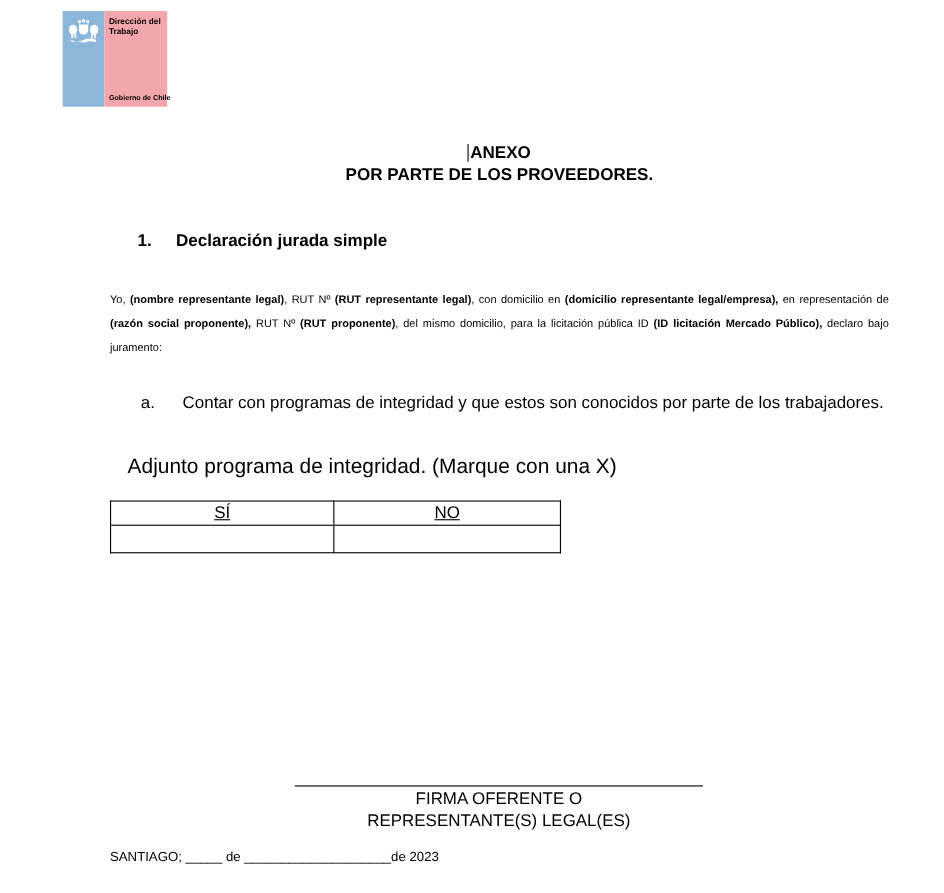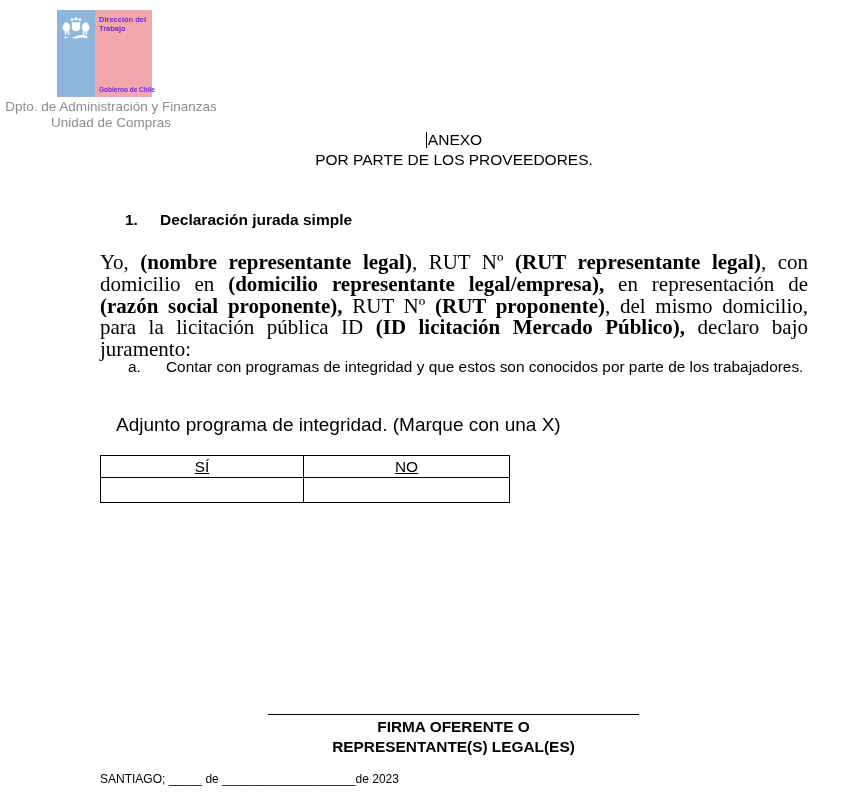--- a/index.html
+++ b/index.html
@@ -23,21 +23,21 @@
   .logo-blue {
     width: 38px; height: 100%;
     background: #8DB6DB;
     display: flex; justify-content: center;
   }
   .logo-emblem { margin-top: 5px; }
   .logo-pink {
     flex: 1; height: 100%;
     background: #F3A6AB;
     position: relative;
-    color: #6d28d9;
+    color: #000000;
   }
   .brand-top {
     font-size: 7.5px; line-height: 9px; font-weight: bold;
     padding: 5px 2px 0 4px;
   }
   .brand-bottom {
     position: absolute; left: 4px; bottom: 4px;
     font-size: 6.5px; font-weight: bold; white-space: nowrap;
   }
 
@@ -46,45 +46,44 @@
     position: absolute; left: 0; top: 99px; width: 222px;
     text-align: center;
     color: #8C8C8C;
     font-size: 13.5px; line-height: 15.5px;
   }
 
   
   .title {
     position: absolute; left: 100px; top: 130px; width: 708px;
     text-align: center;
-    font-weight: normal;
+    font-weight: bold;
     font-size: 15.5px; line-height: 20px;
   }
   .caret {
     display: inline-block;
     width: 1px; height: 16px;
     background: #000;
     vertical-align: -3px;
     margin-right: 1px;
   }
 
   
   .sec-heading {
     position: absolute; left: 125px; top: 211px;
     font-weight: bold; font-size: 15.5px;
     display: flex;
   }
   .sec-num { width: 35px; }
 
   
   .para {
-    position: absolute; left: 100px; top: 252px; width: 708px;
-    font-size: 21px; line-height: 21.8px;
+    position: absolute; left: 100px; top: 262px; width: 708px;
+    font-size: 10px; line-height: 21.8px;
     text-align: justify;
-    font-family: Liberation Serif, serif;
   }
 
   
   .item-a {
     position: absolute; left: 128px; top: 356px; width: 679px;
     font-size: 15.4px; line-height: 21.8px;
     display: flex;
   }
   .item-a .marker { width: 24px; flex: none; }
   .item-a .text { flex: 1; text-align: justify; margin-left: 14px; }
@@ -112,21 +111,21 @@
   .mark-table .col-si { width: 203px; }
   .mark-table .col-no { width: 206px; }
 
   
   .signature {
     position: absolute; left: 268px; top: 714px; width: 371px;
     text-align: center;
   }
   .sig-line { border-top: 1.4px solid #000; height: 0; }
   .sig-caption {
-    font-weight: bold;
+    font-weight: normal;
     font-size: 15.4px; line-height: 19.5px;
     margin-top: 2px;
   }
 
   
   .date-line {
     position: absolute; left: 100px; top: 772px;
     font-size: 12px;
     white-space: nowrap;
   }
@@ -154,24 +153,20 @@
     </div>
     <div class="logo-pink">
       <div class="brand-top">
         <div>Dirección del</div>
         <div>Trabajo</div>
       </div>
       <div class="brand-bottom">Gobierno de Chile</div>
     </div>
   </div>
 
-  <div class="dept">
-    <div>Dpto. de Administración y Finanzas</div>
-    <div>Unidad de Compras</div>
-  </div>
 
   <div class="title">
     <div><span class="caret"></span><span>ANEXO</span></div>
     <div>POR PARTE DE LOS PROVEEDORES.</div>
   </div>
 
   <div class="sec-heading">
     <span class="sec-num">1.</span>
     <span>Declaración jurada simple</span>
   </div>

